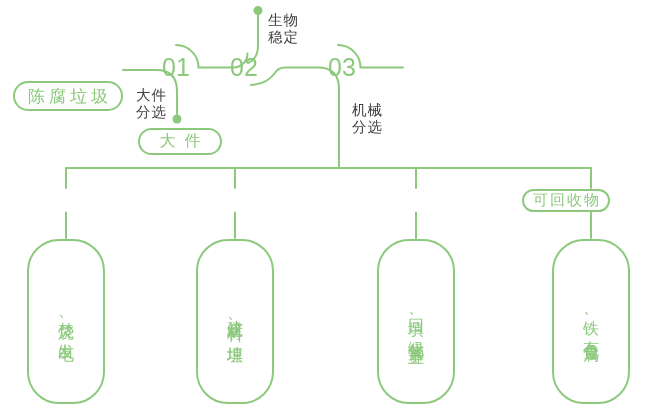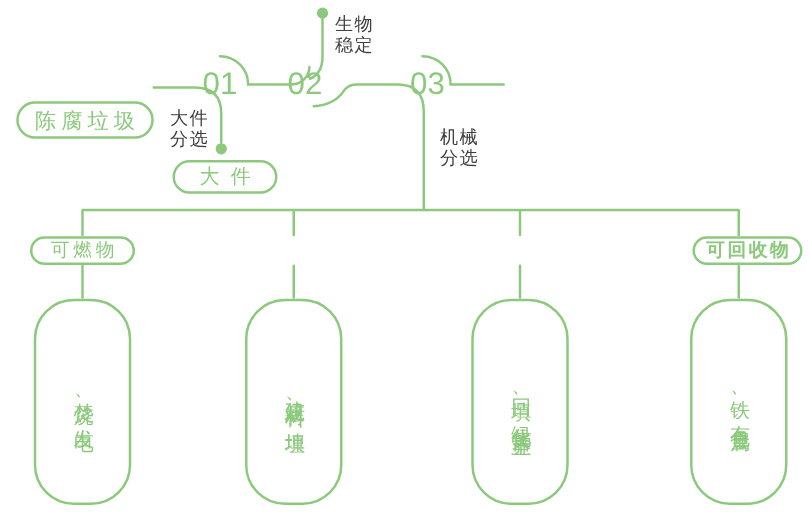--- a/index.html
+++ b/index.html
@@ -21,21 +21,21 @@
     box-sizing:border-box;
     background:#fff;
     white-space:nowrap;
   }
   .pill-source{left:13px;top:56px;width:110px;height:30px;font-size:17px;letter-spacing:4px;text-indent:4px;margin-top:25px;}
   .pill-bulky{left:138px;top:128px;width:84px;height:27px;font-size:16px;letter-spacing:9px;text-indent:9px;}
   .pill-branch{top:189px;height:23px;font-size:15px;letter-spacing:3px;text-indent:3px;border-radius:12px;}
   .pb0{left:24px;width:84px;}
   .pb1{left:191px;width:88px;letter-spacing:2px;text-indent:2px;}
   .pb2{left:376px;width:80px;letter-spacing:10px;text-indent:10px;}
-  .pb3{left:554px;width:88px;letter-spacing:2px;text-indent:2px;font-weight:bold;}
+  .pb3{left:522px;width:88px;letter-spacing:2px;text-indent:2px;}
   .step-num{
     position:absolute;top:55px;width:40px;
     color:#8cc97d;font-size:25px;font-weight:400;
     text-align:center;line-height:25px;
   }
   .sn0{left:156px;text-align:center;} .sn1{left:224px;} .sn2{left:322px;}
   .step-label{
     position:absolute;
     color:#3e3e3e;font-size:14.5px;line-height:17px;
     letter-spacing:1px;
@@ -102,21 +102,20 @@
     <span>生物</span>
     <span>稳定</span>
   </div>
   <div class="step-label lbl-mech">
     <span>机械</span>
     <span>分选</span>
   </div>
 
   <div class="pill pill-bulky">大件</div>
 
-  <div class="pill pill-branch pb0">可燃物</div>
   <div class="pill pill-branch pb3">可回收物</div>
 
   <div class="outbox ob0">
     <span class="vtext">焚烧、发电</span>
   </div>
   <div class="outbox ob1">
     <span class="vtext">建筑材料、填埋</span>
   </div>
   <div class="outbox ob2">
     <span class="vtext">回填、绿化营养土</span>

